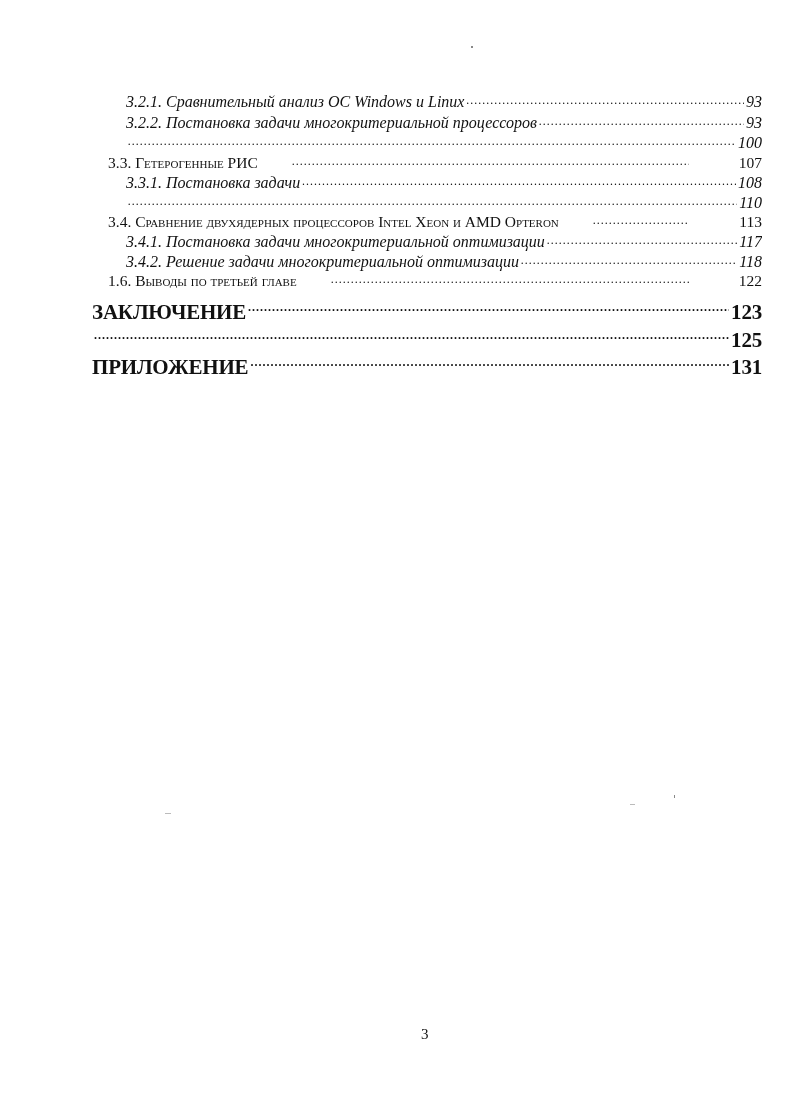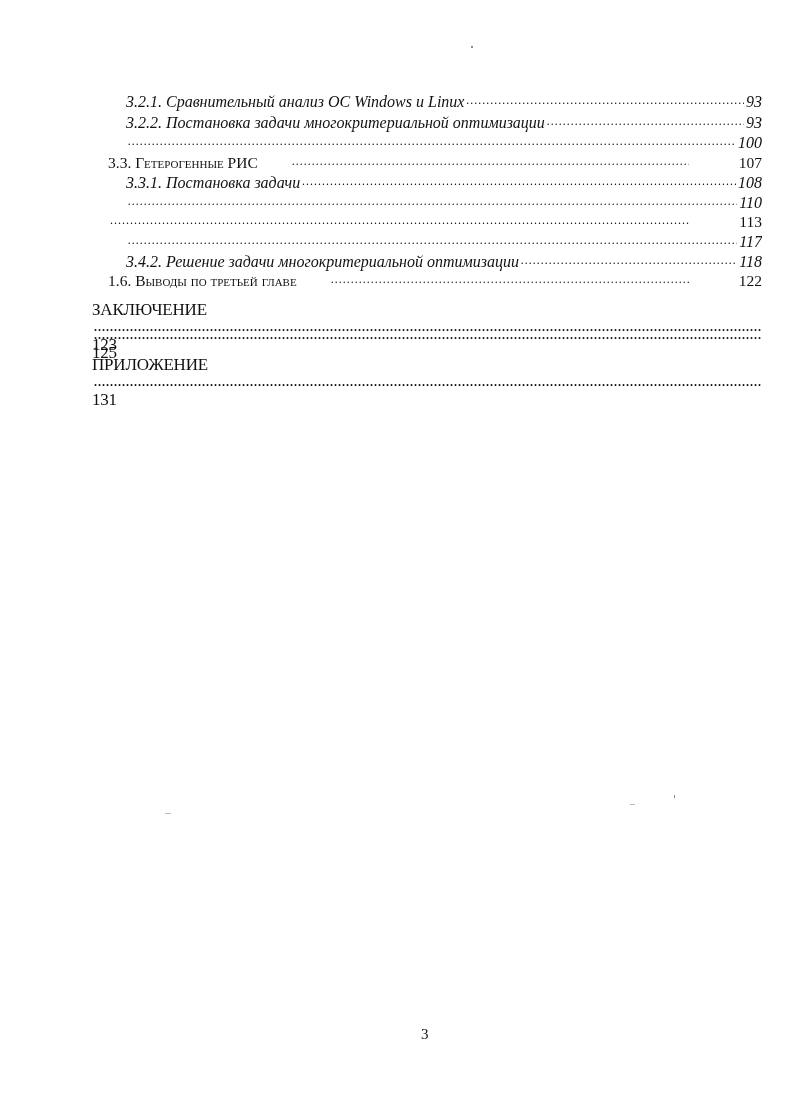--- a/index.html
+++ b/index.html
@@ -7,38 +7,38 @@
          font-family: "Liberation Serif", "DejaVu Serif", serif; color: #111; }
   .toc { position: absolute; left: 0; top: 0; width: 797px; }
   .row { position: absolute; display: flex; align-items: flex-start; white-space: nowrap; overflow: hidden; }
   .row .title { flex: 0 0 auto; }
   .row .dots { flex: 1 1 auto; overflow: hidden; letter-spacing: 1px; font-size: 12px; margin: 0 2px; }
   .row .dots::before { content: "................................................................................................................................................................................................................................................................"; }
   .row .page { flex: 0 0 auto; }
   .sub { left: 126px; width: 636px; font-style: italic; font-size: 16px; }
   .sec { left: 108px; width: 654px; font-size: 15.5px; font-variant: small-caps; gap: 32px; }
   .sec .page { font-variant: normal; margin-left: 16px; }
-  .chap { left: 92px; width: 670px; font-weight: normal; font-size: 17px; letter-spacing: -0.2px; flex-direction: column; }
+  .chap { left: 92px; width: 670px; font-weight: bold; font-size: 21px; letter-spacing: -0.2px; }
   .chap .dots { font-weight: bold; }
   .page-number { position: absolute; left: 421px; top: 1026px; font-size: 15px; }
   .speck { position: absolute; background: #888; }
 </style>
 </head>
 <body>
 
 <div class="toc">
 
   <div class="row sub" style="top:93px">
     <span class="title">3.2.1. Сравнительный анализ ОС Windows и Linux</span>
     <span class="dots"></span>
     <span class="page">93</span>
   </div>
 
   <div class="row sub" style="top:114px">
-    <span class="title">3.2.2. Постановка задачи многокритериальной оптимизации</span>
+    <span class="title">3.2.2. Постановка задачи многокритериальной процессоров</span>
     <span class="dots"></span>
     <span class="page">93</span>
   </div>
 
   <div class="row sub" style="top:134px">
     <span class="dots"></span>
     <span class="page">100</span>
   </div>
 
   <div class="row sec" style="top:154px">
@@ -52,25 +52,27 @@
     <span class="dots"></span>
     <span class="page">108</span>
   </div>
 
   <div class="row sub" style="top:194px">
     <span class="dots"></span>
     <span class="page">110</span>
   </div>
 
   <div class="row sec" style="top:213px">
+    <span class="title">3.4. Сравнение двухядерных процессоров Intel Xeon и AMD Opteron</span>
     <span class="dots"></span>
     <span class="page">113</span>
   </div>
 
   <div class="row sub" style="top:233px">
+    <span class="title">3.4.1. Постановка задачи многокритериальной оптимизации</span>
     <span class="dots"></span>
     <span class="page">117</span>
   </div>
 
   <div class="row sub" style="top:253px">
     <span class="title">3.4.2. Решение задачи многокритериальной оптимизации</span>
     <span class="dots"></span>
     <span class="page">118</span>
   </div>
 

